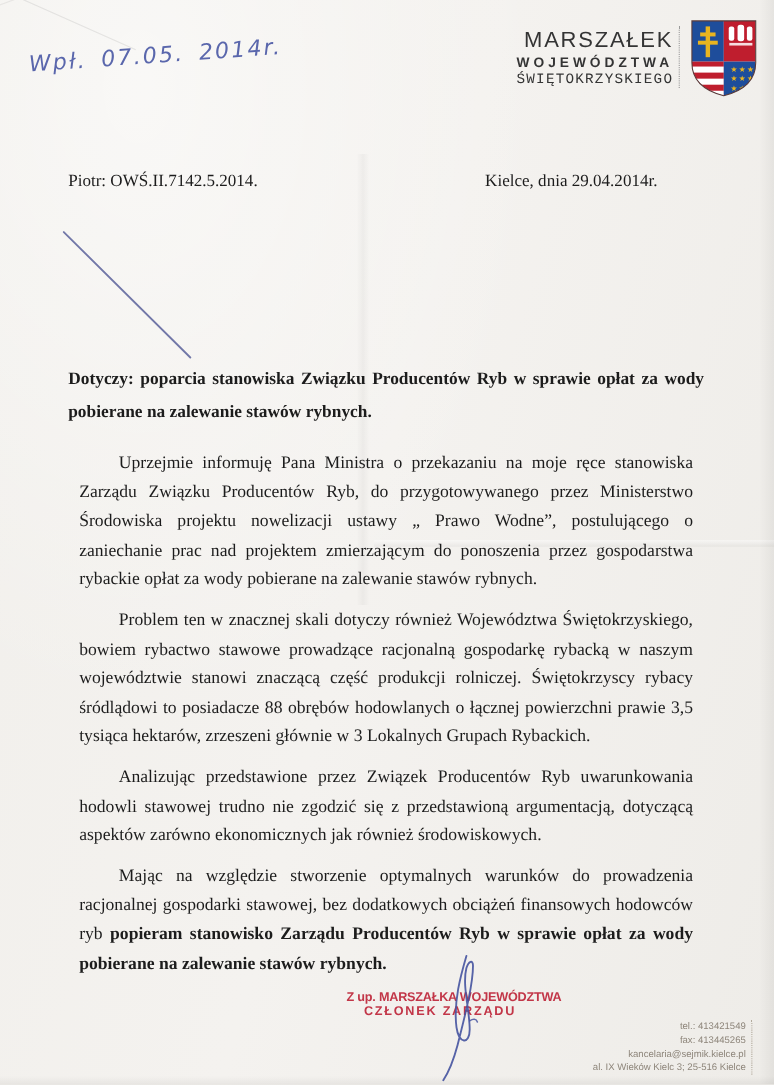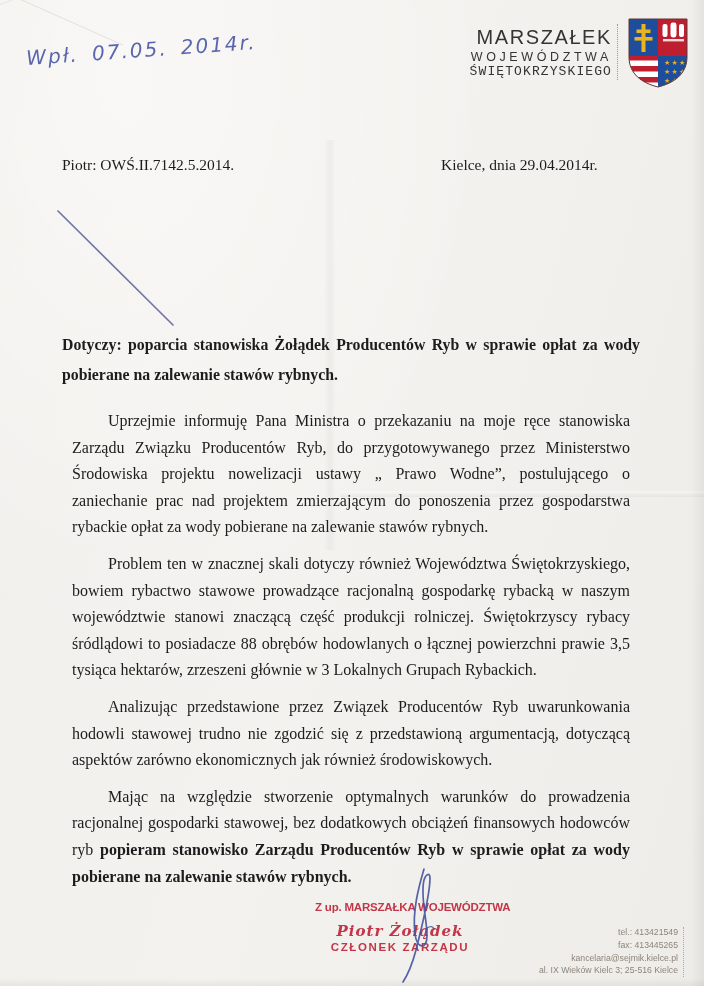--- a/index.html
+++ b/index.html
@@ -31,21 +31,21 @@
     font-style:italic;font-size:20px;letter-spacing:2px;word-spacing:5px;
     color:#3f4ea0;opacity:.85;
   }
 
   
   .org-block{
     position:absolute;right:92px;top:26px;text-align:right;
     font-family:"Liberation Sans",sans-serif;color:#343434;line-height:1.18;
   }
   .org-line1{font-size:20px;font-weight:400;letter-spacing:1.6px;}
-  .org-line2{font-size:12.5px;font-weight:400;letter-spacing:3.6px;}
+  .org-line2{font-size:12.5px;font-weight:700;letter-spacing:3.6px;}
   .org-line3{font-size:13px;font-weight:400;letter-spacing:1.1px;font-family:Liberation Mono, monospace;}
   .org-divider{position:absolute;left:617px;top:24px;height:56px;width:0;border-left:1px dotted #9a9a9a;}
   .emblem{position:absolute;left:627px;top:17px;width:62px;height:72px;}
 
   
   .ref-line{position:absolute;left:62px;top:156px;font-size:15.5px;}
   .date-line{position:absolute;left:441px;top:156px;font-size:15.5px;}
 
   
   .recipient{position:absolute;left:67px;top:232px;font-weight:bold;font-size:16px;line-height:28px;}
@@ -126,32 +126,31 @@
     <path d="M2,2 H60 V40 C60,57 47,66 31,70 C15,66 2,57 2,40 Z" fill="none" stroke="#5a3b3b" stroke-width="1"></path>
   </svg>
 
   <div class="ref-line">Piotr: OWŚ.II.7142.5.2014.</div>
   <div class="date-line">Kielce, dnia 29.04.2014r.</div>
 
   <svg class="strike-svg" viewBox="0 0 135 130" xmlns="http://www.w3.org/2000/svg">
     <line x1="8" y1="7" x2="123" y2="121" stroke="#5b629b" stroke-width="1.7" stroke-linecap="round" opacity=".85"></line>
   </svg>
 
-  <div class="subject">Dotyczy: poparcia stanowiska Żołądek Producentów Ryb w sprawie opłat za wody pobierane na zalewanie stawów rybnych.</div>
+  <div class="subject">Dotyczy: poparcia stanowiska Związku Producentów Ryb w sprawie opłat za wody pobierane na zalewanie stawów rybnych.</div>
 
   <div class="body-text">
     <p>Uprzejmie informuję Pana Ministra o przekazaniu na moje ręce stanowiska Zarządu Związku Producentów Ryb, do przygotowywanego przez Ministerstwo Środowiska projektu nowelizacji ustawy „ Prawo Wodne”, postulującego o zaniechanie prac nad projektem zmierzającym do ponoszenia przez gospodarstwa rybackie opłat za wody pobierane na zalewanie stawów rybnych.</p>
     <p>Problem ten w znacznej skali dotyczy również Województwa Świętokrzyskiego, bowiem rybactwo stawowe prowadzące racjonalną gospodarkę rybacką w naszym województwie stanowi znaczącą część produkcji rolniczej. Świętokrzyscy rybacy śródlądowi to posiadacze 88 obrębów hodowlanych o łącznej powierzchni prawie 3,5 tysiąca hektarów, zrzeszeni głównie w 3 Lokalnych Grupach Rybackich.</p>
     <p>Analizując przedstawione przez Związek Producentów Ryb uwarunkowania hodowli stawowej trudno nie zgodzić się z przedstawioną argumentacją, dotyczącą aspektów zarówno ekonomicznych jak również środowiskowych.</p>
     <p><span>Mając na względzie stworzenie optymalnych warunków do prowadzenia racjonalnej gospodarki stawowej, bez dodatkowych obciążeń finansowych hodowców ryb </span><b>popieram stanowisko Zarządu Producentów Ryb w sprawie opłat za wody pobierane na zalewanie stawów rybnych.</b></p>
   </div>
 
   <div class="stamp">
     <div class="stamp-authority">Z up. MARSZAŁKA WOJEWÓDZTWA</div>
-    <div class="stamp-name">Piotr Żołądek</div>
     <div class="stamp-title">CZŁONEK ZARZĄDU</div>
   </div>
   <svg class="signature-svg" viewBox="0 0 52 118" xmlns="http://www.w3.org/2000/svg">
     <path d="M30,3 C25,20 18,45 21,68 C23,83 33,84 33,70 C33,52 26,30 30,14 C32,8 36,6 36,12 C36,30 28,60 22,84 C18,99 13,110 9,116" fill="none" stroke="#4553a0" stroke-width="1.7" stroke-linecap="round" opacity=".9"></path>
     <path d="M33,62 C36,60 39,60 40,63" fill="none" stroke="#4553a0" stroke-width="1.4" stroke-linecap="round" opacity=".85"></path>
   </svg>
 
   <div class="contact">
     <div>tel.: 413421549</div>
     <div>fax: 413445265</div>

